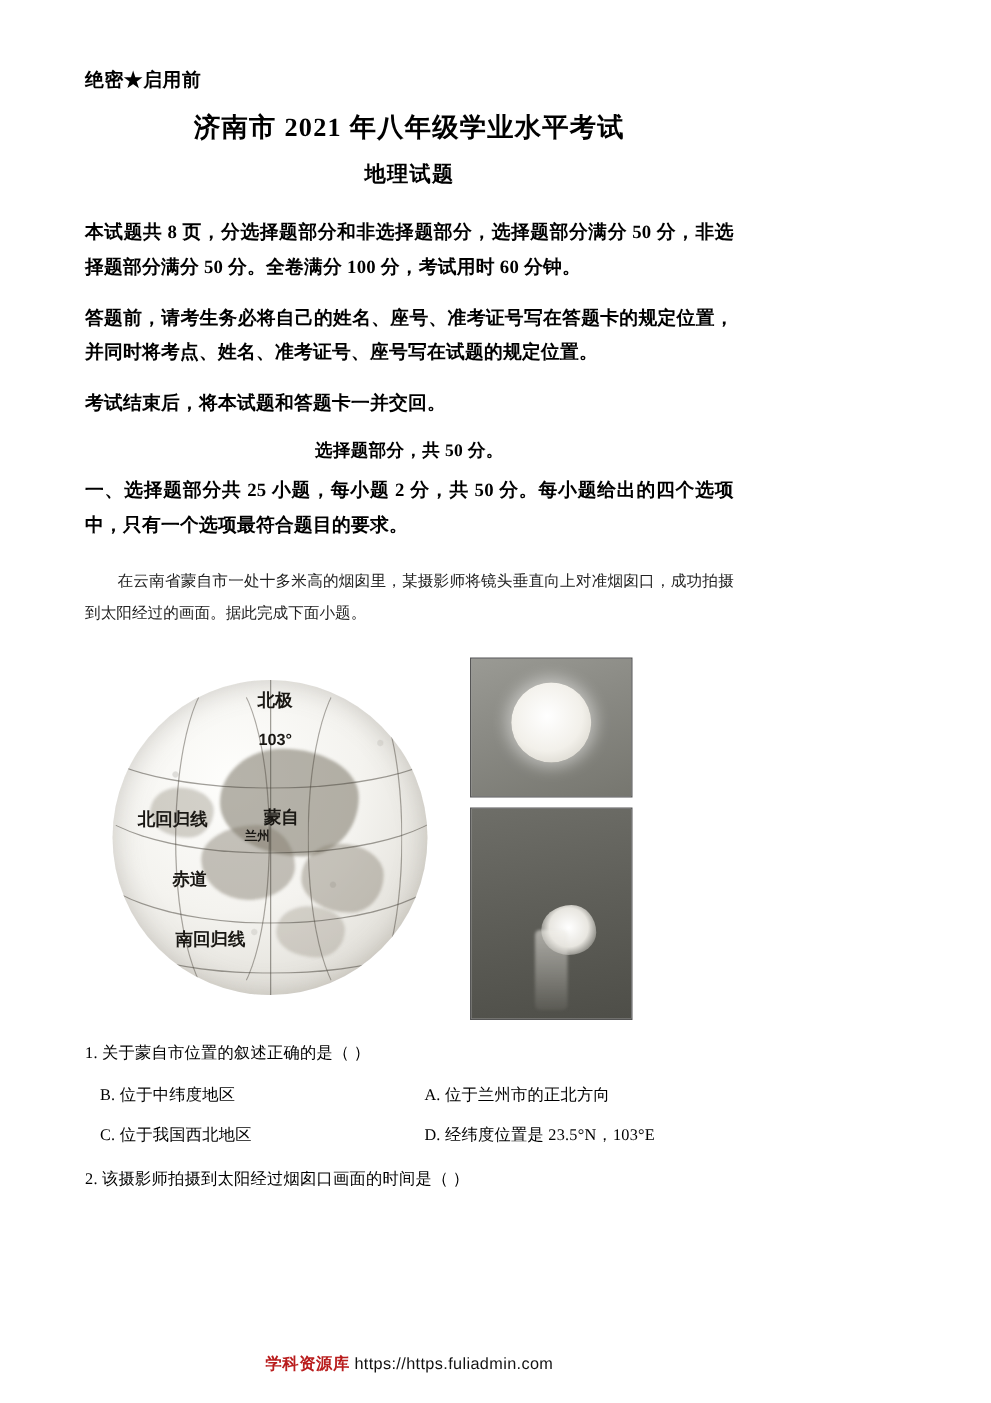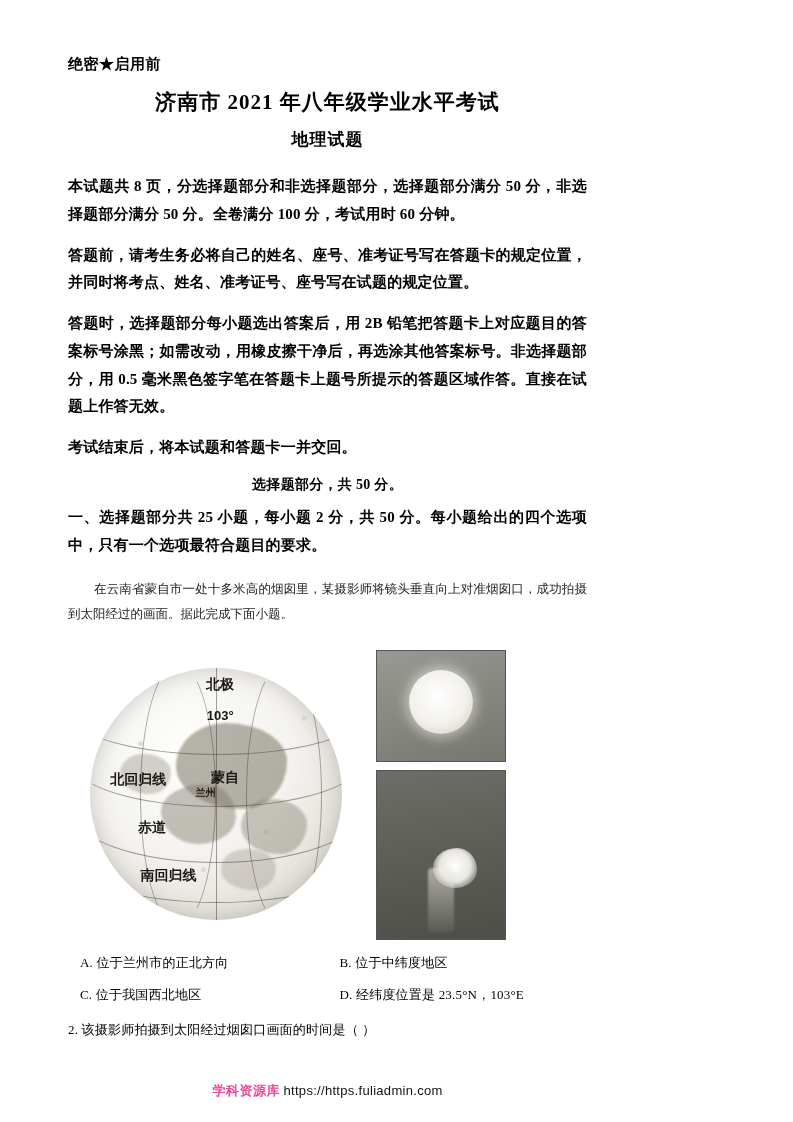--- a/index.html
+++ b/index.html
@@ -131,21 +131,21 @@
     position: absolute;
     left: 0;
     right: 0;
     bottom: 22px;
     text-align: center;
     font-size: 13px;
     color: #1a1a1a;
     font-family: "Liberation Sans", sans-serif;
   }
   .footer .brand {
-    color: #ec4899;
+    color: #b91c1c;
     font-weight: bold;
     letter-spacing: 0.5px;
   }
   .footer .url {
     color: #111;
     letter-spacing: 0.3px;
   }
 
   
   .globe {
@@ -269,21 +269,20 @@
 
 <div class="page">
 
   <div class="secret-line">绝密★启用前</div>
 
   <div class="doc-title">济南市 2021 年八年级学业水平考试</div>
   <div class="doc-subtitle">地理试题</div>
 
   <p class="para first">本试题共 8 页，分选择题部分和非选择题部分，选择题部分满分 50 分，非选择题部分满分 50 分。全卷满分 100 分，考试用时 60 分钟。</p>
   <p class="para">答题前，请考生务必将自己的姓名、座号、准考证号写在答题卡的规定位置，并同时将考点、姓名、准考证号、座号写在试题的规定位置。</p>
-  <p class="para">答题时，选择题部分每小题选出答案后，用 2B 铅笔把答题卡上对应题目的答案标号涂黑；如需改动，用橡皮擦干净后，再选涂其他答案标号。非选择题部分，用 0.5 毫米黑色签字笔在答题卡上题号所提示的答题区域作答。直接在试题上作答无效。</p>
   <p class="para">考试结束后，将本试题和答题卡一并交回。</p>
 
   <div class="section-center">选择题部分，共 50 分。</div>
 
   <p class="para tight">一、选择题部分共 25 小题，每小题 2 分，共 50 分。每小题给出的四个选项中，只有一个选项最符合题目的要求。</p>
 
   <p class="stem-note">在云南省蒙自市一处十多米高的烟囱里，某摄影师将镜头垂直向上对准烟囱口，成功拍摄到太阳经过的画面。据此完成下面小题。</p>
 
   <div class="figure-row">
 
@@ -320,23 +319,27 @@
         <div class="sun-disc"></div>
       </div>
       <div class="photo photo-bottom">
         <div class="chimney-blob"></div>
         <div class="chimney-stack"></div>
       </div>
     </div>
 
   </div>
 
+  <div class="q-line">
+    <span>1.</span>
+    <span>关于蒙自市位置的叙述正确的是（      ）</span>
+  </div>
   <div class="opts">
+    <div class="opt">B. 位于中纬度地区</div>
     <div class="opt">A. 位于兰州市的正北方向</div>
-    <div class="opt">B. 位于中纬度地区</div>
   </div>
   <div class="opts">
     <div class="opt">C. 位于我国西北地区</div>
     <div class="opt">D. 经纬度位置是 23.5°N，103°E</div>
   </div>
 
   <div class="q-line">
     <span>2.</span>
     <span>该摄影师拍摄到太阳经过烟囱口画面的时间是（      ）</span>
   </div>

